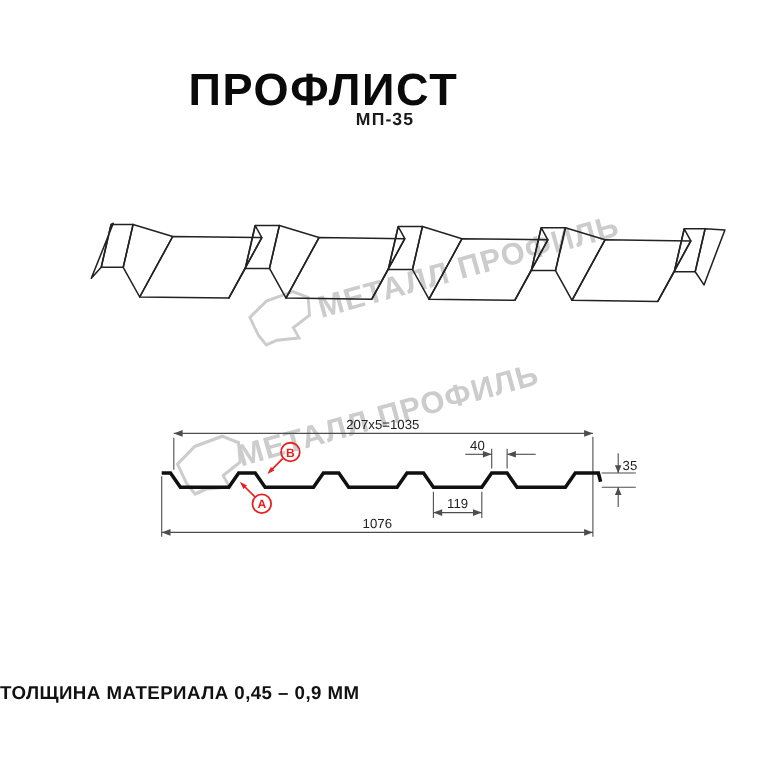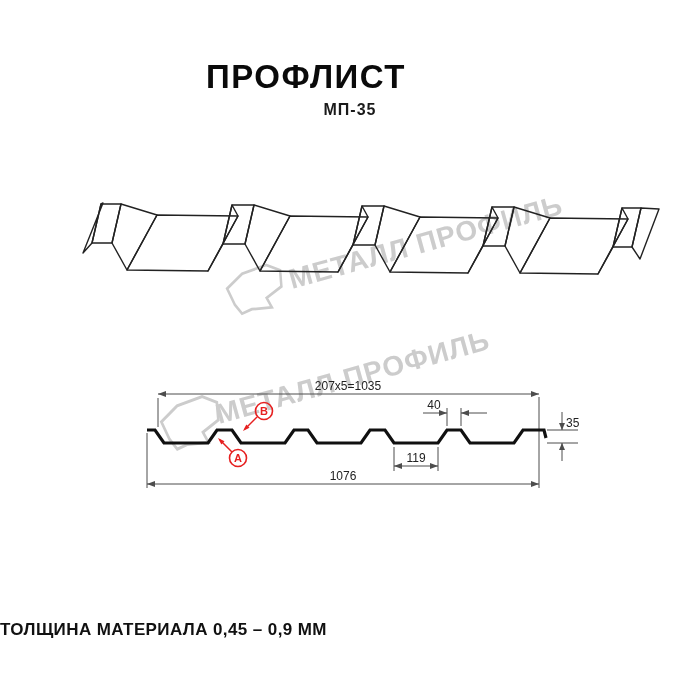--- a/index.html
+++ b/index.html
@@ -1,19 +1,19 @@
 <!DOCTYPE html>
 <html><head>
 <meta charset="utf-8">
 <style>
   html,body{margin:0;padding:0;background:#fff;}
   .page{position:relative;width:700px;height:700px;background:#ffffff;overflow:hidden;
         font-family:"Liberation Sans",sans-serif;}
-  .title{position:absolute;top:58px;left:16px;width:580px;text-align:center;
-         font-size:33px;font-weight:800;letter-spacing:1.5px;color:#0a0a0a;}
+  .title{position:absolute;top:58px;left:4px;width:580px;text-align:center;
+         font-size:41px;font-weight:800;letter-spacing:1.5px;color:#0a0a0a;}
   .subtitle{position:absolute;top:101px;left:0;width:700px;text-align:center;
          font-size:16px;font-weight:700;letter-spacing:1px;color:#1a1a1a;}
   .footer{position:absolute;top:620px;left:0;width:700px;text-align:left;
          font-size:17px;font-weight:700;letter-spacing:.4px;color:#111;}
   svg.art{position:absolute;left:0;top:0;}
   .wm-text{font-family:"Liberation Sans",sans-serif;font-size:28px;font-weight:700;
            letter-spacing:1px;fill:#cccccc;}
   .dim-text{font-family:"Liberation Sans",sans-serif;font-size:12px;fill:#222;}
   .dim-line{stroke:#4d4d4d;stroke-width:1;fill:none;}
   .dim-arrow{fill:#4d4d4d;stroke:none;}

